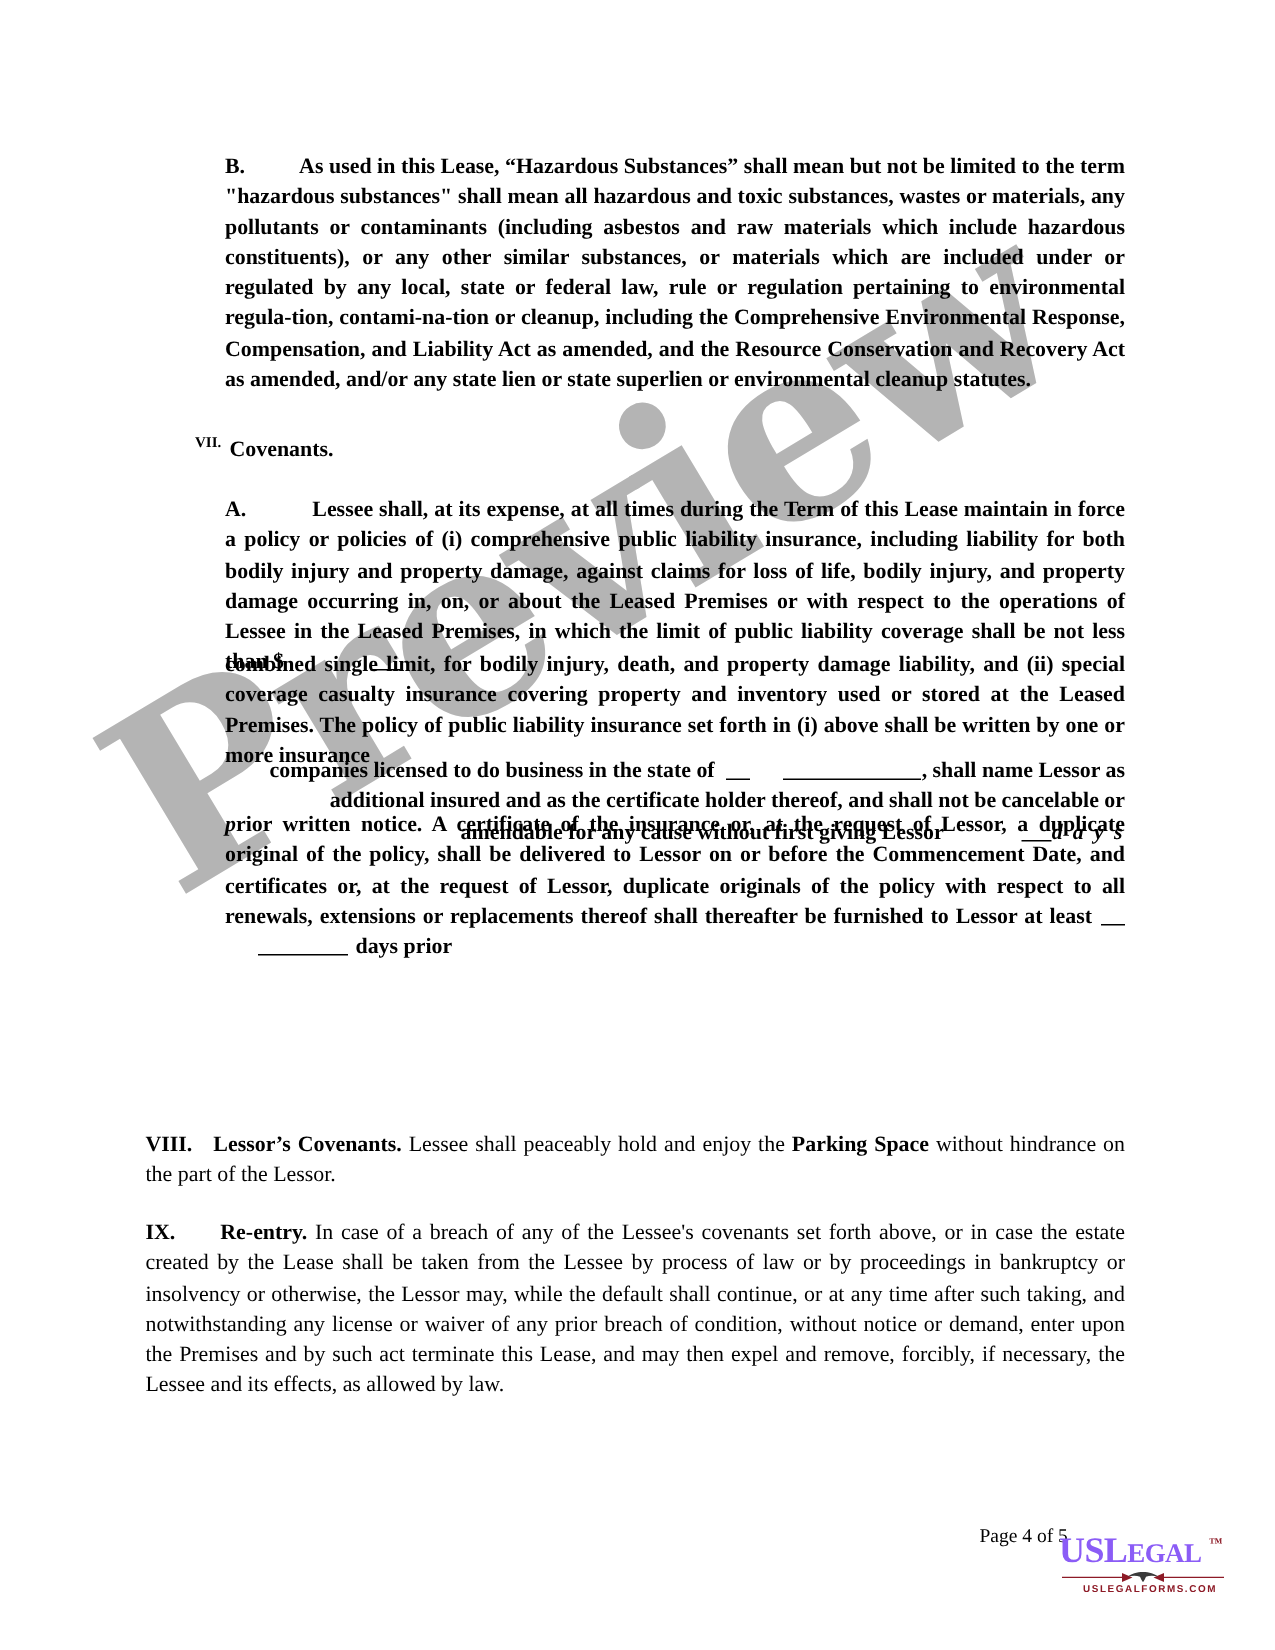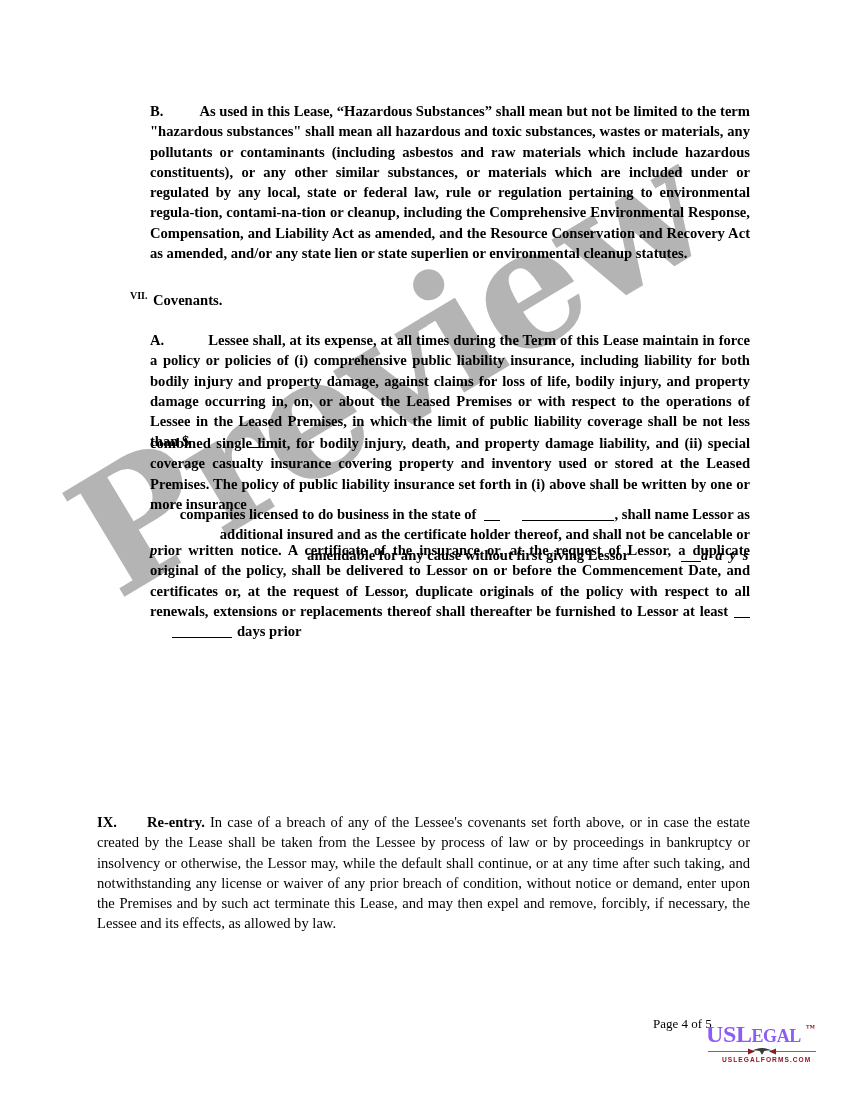--- a/index.html
+++ b/index.html
@@ -203,20 +203,23 @@
     <div class="para bold" style="left:150px; top:504px; width:600px; text-align:right;">
       <span>companies licensed to do business in the state of</span><span style="display:inline-block;width:8px"></span><span class="blank-line bl-xs"></span><span style="display:inline-block;width:22px"></span><span class="blank-line bl-l"></span><span>, shall name Lessor as additional insured and as the certificate holder thereof, and shall not be cancelable or amendable for any cause without first giving Lessor</span><span style="display:inline-block;width:52px"></span><span class="blank-line bl-s"></span><span class="spaced-ital">d a y s</span>
     </div>
 
     <div class="para bold" style="left:150px; top:540px; width:600px;">
       <span class="ital-p">p</span><span>rior written notice. A certificate of the insurance or, at the request of Lessor, a duplicate original of the policy, shall be delivered to Lessor on or before the Commencement Date, and certificates or, at the request of Lessor, duplicate originals of the policy with respect to all renewals, extensions or replacements thereof shall thereafter be furnished to Lessor at least</span><span style="display:inline-block;width:6px"></span><span class="blank-line bl-xs"></span><span style="display:inline-block;width:22px"></span><span class="blank-line bl-m"></span><span style="display:inline-block;width:5px"></span><span>days prior</span>
     </div>
 
 
 
+    <div class="para" style="left:97px; top:753px; width:653px;">
+      <span class="num" style="position:static; font-weight:700;">VIII.</span><span style="display:inline-block;width:14px"></span><span style="font-weight:700;">Lessor’s Covenants.</span> <span>Lessee shall peaceably hold and enjoy the</span> <span style="font-weight:700;">Parking Space</span> <span>without hindrance on the part of the Lessor.</span>
+    </div>
 
     <div class="para" style="left:97px; top:812px; width:653px;">
       <span class="num" style="position:static; font-weight:700;">IX.</span><span style="display:inline-block;width:30px"></span><span style="font-weight:700;">Re-entry.</span> <span>In case of a breach of any of the Lessee's covenants set forth above, or in case the estate created by the Lease shall be taken from the Lessee by process of law or by proceedings in bankruptcy or insolvency or otherwise, the Lessor may, while the default shall continue, or at any time after such taking, and notwithstanding any license or waiver of any prior breach of condition, without notice or demand, enter upon the Premises and by such act terminate this Lease, and may then expel and remove, forcibly, if necessary, the Lessee and its effects, as allowed by law.</span>
     </div>
 
   </div>
 
   <div id="footer">
 
 

